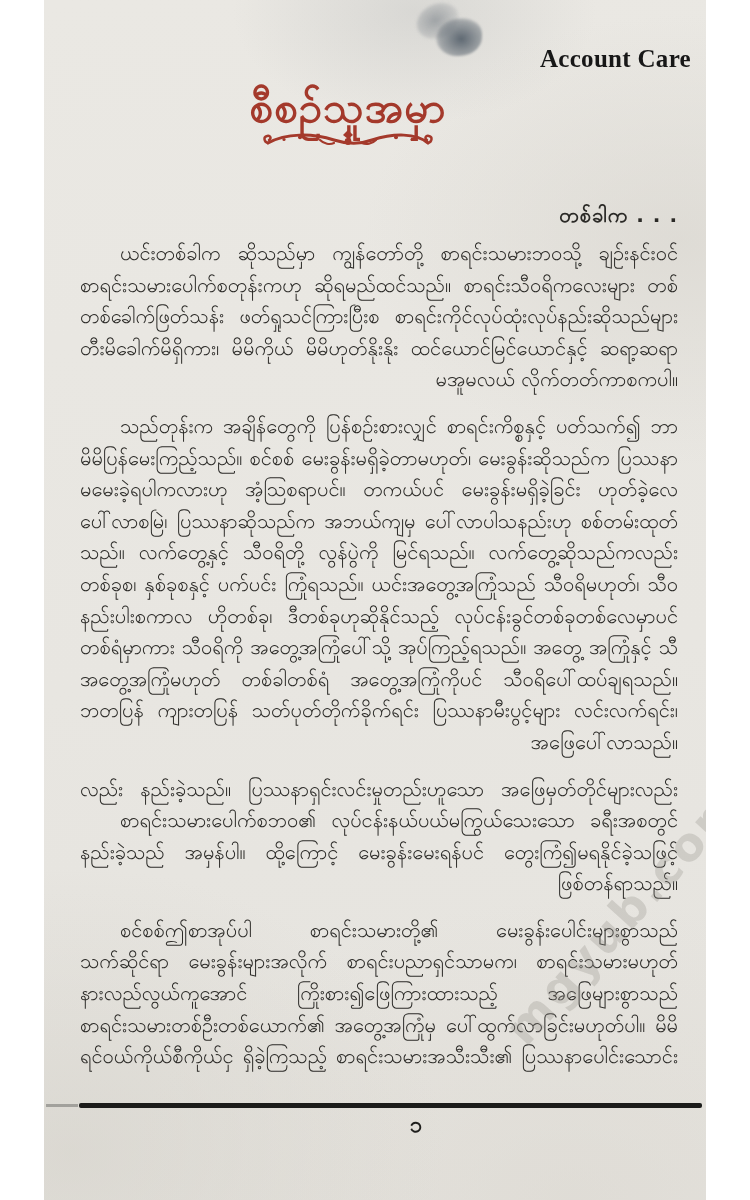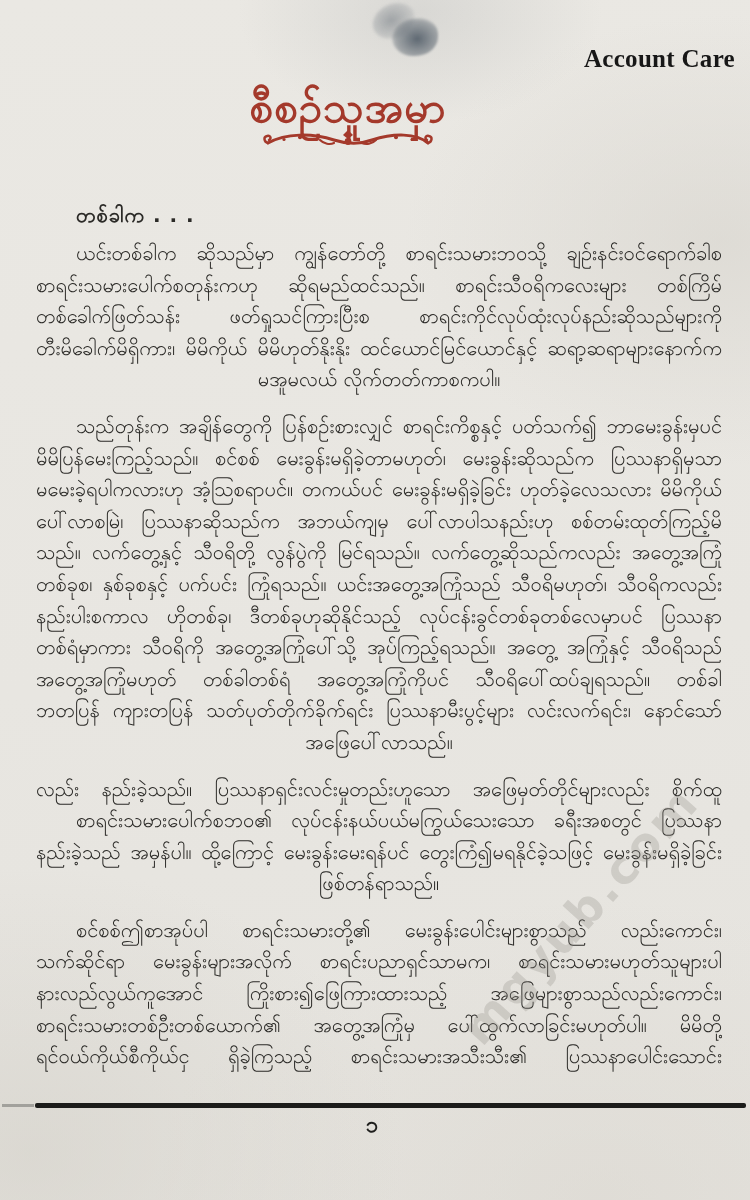--- a/index.html
+++ b/index.html
@@ -1,18 +1,18 @@
 <!DOCTYPE html>
 <html><head>
 <meta charset="utf-8">
 <style>
   html,body{margin:0;padding:0;}
   .page{
     position:relative;
-    width:750px;height:1200px;
+    width:662px;height:1200px;
     margin:0 auto;
     overflow:hidden;
     font-family:"DejaVu Sans", sans-serif;
     color:#2b2a27;
     background:
       radial-gradient(ellipse 260px 160px at 56% 1%, rgba(176,178,178,0.30), transparent 70%),
       radial-gradient(ellipse 420px 300px at 96% 20%, rgba(213,210,203,0.55), transparent 75%),
       radial-gradient(ellipse 500px 380px at 4% 96%, rgba(210,207,199,0.55), transparent 75%),
       radial-gradient(ellipse 600px 400px at 80% 100%, rgba(216,212,204,0.45), transparent 75%),
       linear-gradient(175deg,#eae8e3 0%, #e8e6e1 55%, #e5e3de 100%);
@@ -50,30 +50,30 @@
     letter-spacing:1px;
   }
   .flourish{display:block;margin:-4px auto 0 auto;width:176px;height:24px;}
 
   .body-text{
     position:absolute;left:36px;right:28px;top:200px;
     font-size:20px;
   }
   .section-label{
     padding-left:40px;height:34px;line-height:30px;
-    font-weight:bold;letter-spacing:1px;margin-bottom:4px;
+    font-weight:bold;letter-spacing:1px;margin-bottom:4px;text-align:right;
   }
   .para{margin:0 0 15px 0;}
   .para:last-child{margin-bottom:0;}
   .line{
     height:31.6px;line-height:31.6px;
     white-space:nowrap;overflow:hidden;
   }
   .line.jl{text-align:justify;text-align-last:justify;white-space:normal;}
-  .line.ll{text-align:center;}
+  .line.ll{text-align:right;}
   .line.indent{padding-left:40px;}
 
   .footer-rule{
     position:absolute;left:35px;right:4px;top:1103px;height:4.5px;
     background:#1c1c1a;border-radius:2px;
   }
   .footer-rule::before{
     content:"";position:absolute;left:-33px;top:1px;width:32px;height:2.5px;
     background:rgba(90,90,88,0.45);
   }

